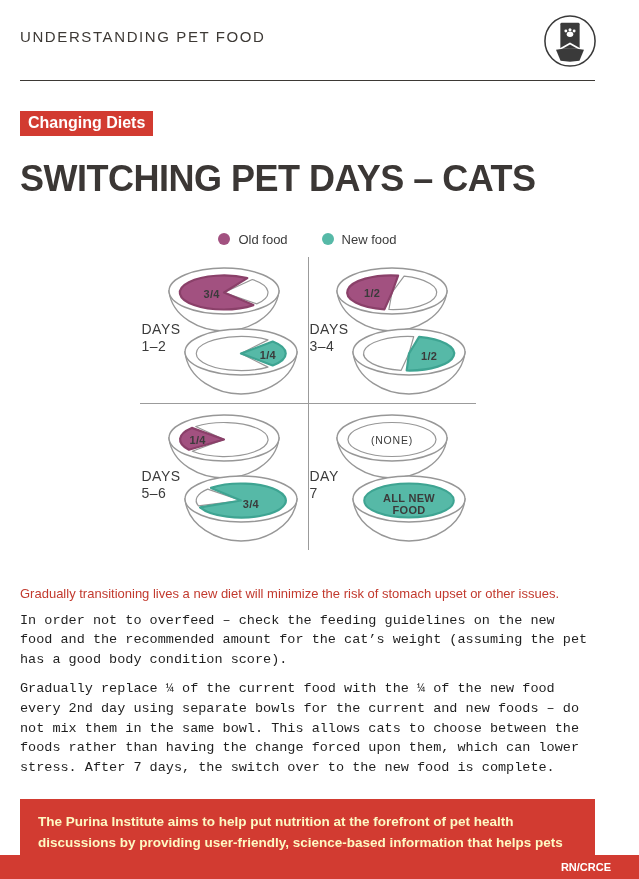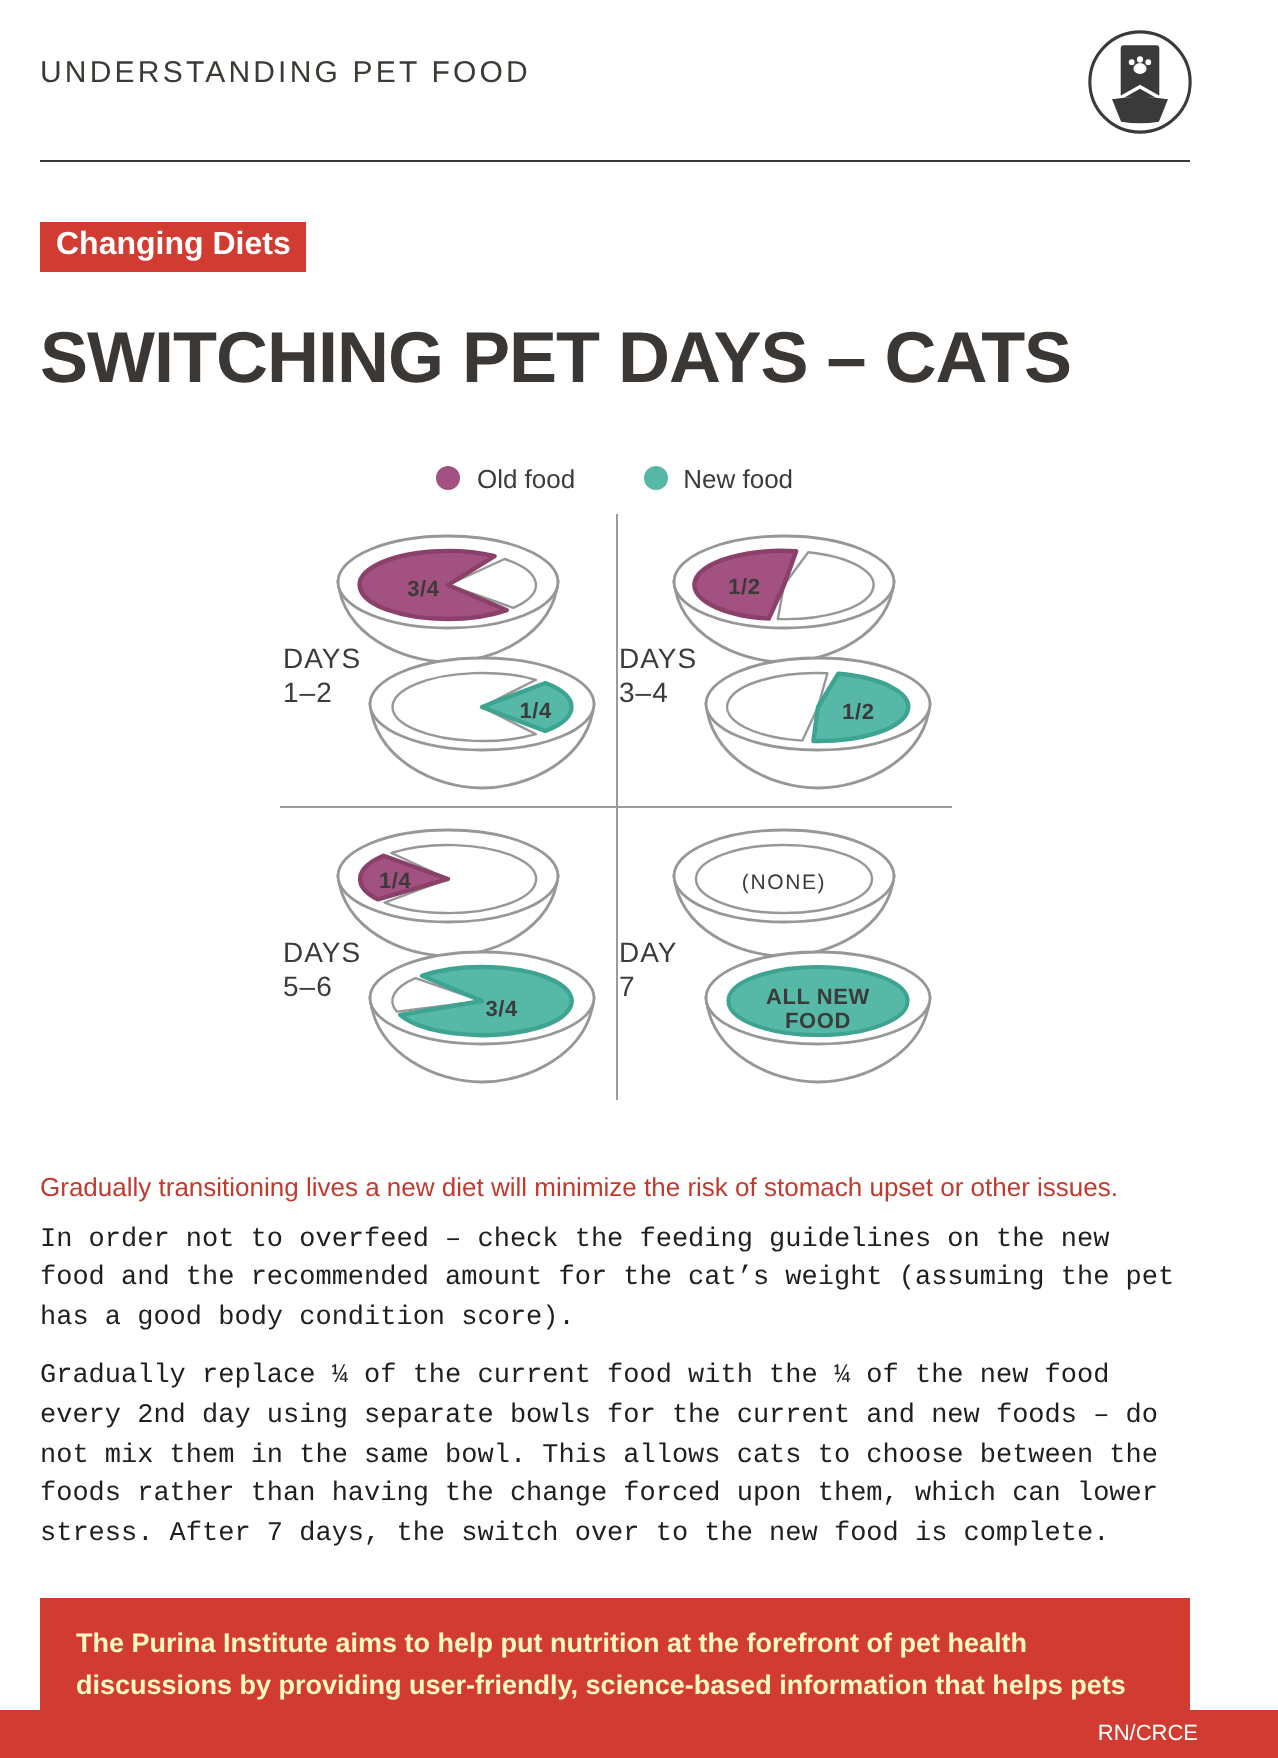--- a/index.html
+++ b/index.html
@@ -39,22 +39,22 @@
   .highlight{margin-top:36px;font-size:13px;color:#c23a2e;}
   .body-copy{margin-top:10px;font-family:Liberation Mono, monospace;font-size:13.5px;
              color:#1f1f1f;line-height:1.45;}
   .body-copy p{margin:0 0 10px 0;}
 
   .callout{margin-top:22px;background:#d23b31;color:#fef9c3;font-size:13.5px;font-weight:bold;
            line-height:1.55;padding:13px 18px;}
 
   
   .bottom-bar{position:absolute;left:0;bottom:0;width:100%;height:24px;background:#d23b31;
-              color:#fff;font-size:11px;font-weight:normal;line-height:24px;text-align:right;
-              padding-right:40px;box-sizing:border-box;}
+              color:#fff;font-size:11px;font-weight:bold;line-height:24px;text-align:right;
+              padding-right:28px;box-sizing:border-box;}
 </style>
 </head>
 <body>
 
 <div class="page">
   <div class="content">
 
     <div class="header">
       <div class="header-title">UNDERSTANDING PET FOOD</div>
       <div class="header-icon">

